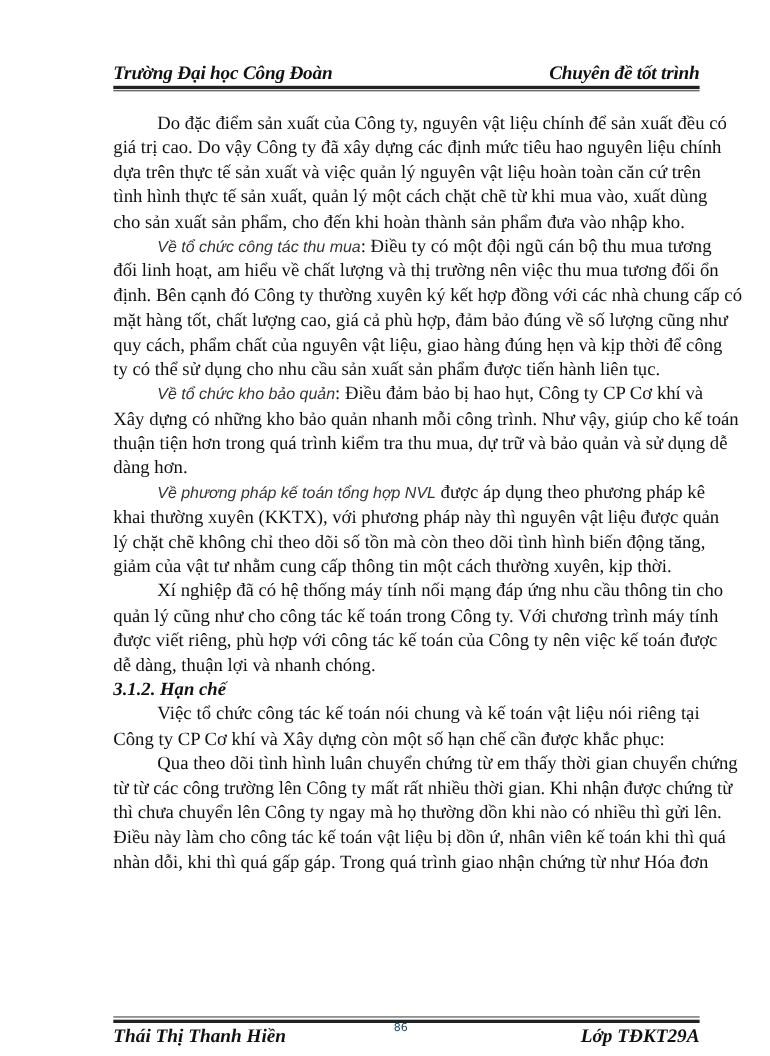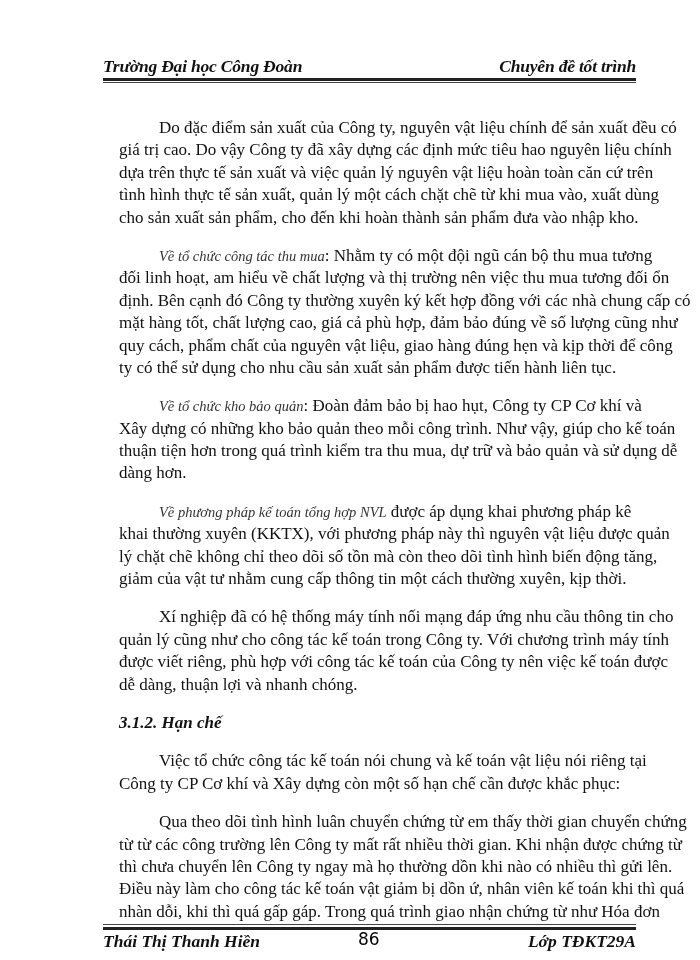--- a/index.html
+++ b/index.html
@@ -55,39 +55,39 @@
   .body {
     position: absolute;
     left: 103px;
     top: 86px;
     width: 533px;
     font-size: 17px;
     line-height: 22.4px;
     text-align: justify;
   }
   .body p {
-    margin: 16px;
+    margin: 0;
     text-indent: 0;
   }
   .line {
     display: block;
     text-align: justify;
     text-align-last: justify;
     white-space: nowrap;
     height: 22.4px;
     overflow: visible;
   }
   .line.last {
     text-align-last: left;
   }
   .line.indent {
     padding-left: 40px;
   }
   .it {
-    font-family: Liberation Serif, serif;
+    font-family: Liberation Sans, sans-serif;
     font-style: italic;
     font-size: 14.5px;
     color: #333;
   }
   .section-heading {
     font-weight: bold;
     font-style: italic;
     font-family: Liberation Serif, serif;
   }
   .footer-rule {
@@ -120,22 +120,22 @@
     left: 0;
     top: 0;
     font-style: italic;
     font-weight: bold;
   }
   .footer-center {
     position: absolute;
     left: 255px;
     top: -2px;
     font-family: "DejaVu Sans", sans-serif;
-    font-size: 17px;
-    color: #000000;
+    font-size: 10px;
+    color: #0c4a6e;
   }
   .footer-right {
     position: absolute;
     right: 0;
     top: 0;
     font-style: italic;
     font-weight: bold;
   }
 </style>
 </head>
@@ -154,37 +154,37 @@
 
     <p>
       <span class="line indent">Do đặc điểm sản xuất của Công ty, nguyên vật liệu chính để sản xuất đều có</span>
       <span class="line">giá trị cao. Do vậy Công ty đã xây dựng các định mức tiêu hao nguyên liệu chính</span>
       <span class="line">dựa trên thực tế sản xuất và việc quản lý nguyên vật liệu hoàn toàn căn cứ trên</span>
       <span class="line">tình hình thực tế sản xuất, quản lý một cách chặt chẽ từ khi mua vào, xuất dùng</span>
       <span class="line last">cho sản xuất sản phẩm, cho đến khi hoàn thành sản phẩm đưa vào nhập kho.</span>
     </p>
 
     <p>
-      <span class="line indent"><span class="it">Về tổ chức công tác thu mua</span><span>: Nhằm ty có một đội ngũ cán bộ thu mua tương</span></span>
+      <span class="line indent"><span class="it">Về tổ chức công tác thu mua</span><span>: Điều ty có một đội ngũ cán bộ thu mua tương</span></span>
       <span class="line">đối linh hoạt, am hiểu về chất lượng và thị trường nên việc thu mua tương đối ổn</span>
       <span class="line">định. Bên cạnh đó Công ty thường xuyên ký kết hợp đồng với các nhà chung cấp có</span>
       <span class="line">mặt hàng tốt, chất lượng cao, giá cả phù hợp, đảm bảo đúng về số lượng cũng như</span>
       <span class="line">quy cách, phẩm chất của nguyên vật liệu, giao hàng đúng hẹn và kịp thời để công</span>
       <span class="line last">ty có thể sử dụng cho nhu cầu sản xuất sản phẩm được tiến hành liên tục.</span>
     </p>
 
     <p>
-      <span class="line indent"><span class="it">Về tổ chức kho bảo quản</span><span>: Đoàn đảm bảo bị hao hụt, Công ty CP Cơ khí và</span></span>
-      <span class="line">Xây dựng có những kho bảo quản theo mỗi công trình. Như vậy, giúp cho kế toán</span>
+      <span class="line indent"><span class="it">Về tổ chức kho bảo quản</span><span>: Điều đảm bảo bị hao hụt, Công ty CP Cơ khí và</span></span>
+      <span class="line">Xây dựng có những kho bảo quản nhanh mỗi công trình. Như vậy, giúp cho kế toán</span>
       <span class="line">thuận tiện hơn trong quá trình kiểm tra thu mua, dự trữ và bảo quản và sử dụng dễ</span>
       <span class="line last">dàng hơn.</span>
     </p>
 
     <p>
-      <span class="line indent"><span class="it">Về phương pháp kế toán tổng hợp NVL</span><span> được áp dụng khai phương pháp kê</span></span>
+      <span class="line indent"><span class="it">Về phương pháp kế toán tổng hợp NVL</span><span> được áp dụng theo phương pháp kê</span></span>
       <span class="line">khai thường xuyên (KKTX), với phương pháp này thì nguyên vật liệu được quản</span>
       <span class="line">lý chặt chẽ không chỉ theo dõi số tồn mà còn theo dõi tình hình biến động tăng,</span>
       <span class="line last">giảm của vật tư nhằm cung cấp thông tin một cách thường xuyên, kịp thời.</span>
     </p>
 
     <p>
       <span class="line indent">Xí nghiệp đã có hệ thống máy tính nối mạng đáp ứng nhu cầu thông tin cho</span>
       <span class="line">quản lý cũng như cho công tác kế toán trong Công ty. Với chương trình máy tính</span>
       <span class="line">được viết riêng, phù hợp với công tác kế toán của Công ty nên việc kế toán được</span>
       <span class="line last">dễ dàng, thuận lợi và nhanh chóng.</span>
@@ -196,21 +196,21 @@
 
     <p>
       <span class="line indent">Việc tổ chức công tác kế toán nói chung và kế toán vật liệu nói riêng tại</span>
       <span class="line last">Công ty CP Cơ khí và Xây dựng còn một số hạn chế cần được khắc phục:</span>
     </p>
 
     <p>
       <span class="line indent">Qua theo dõi tình hình luân chuyển chứng từ em thấy thời gian chuyển chứng</span>
       <span class="line">từ từ các công trường lên Công ty mất rất nhiều thời gian. Khi nhận được chứng từ</span>
       <span class="line">thì chưa chuyển lên Công ty ngay mà họ thường dồn khi nào có nhiều thì gửi lên.</span>
-      <span class="line">Điều này làm cho công tác kế toán vật giảm bị dồn ứ, nhân viên kế toán khi thì quá</span>
+      <span class="line">Điều này làm cho công tác kế toán vật liệu bị dồn ứ, nhân viên kế toán khi thì quá</span>
       <span class="line">nhàn dỗi, khi thì quá gấp gáp. Trong quá trình giao nhận chứng từ như Hóa đơn</span>
     </p>
   </div>
 
   <div class="footer-rule"></div>
   <div class="footer-rule2"></div>
   <div class="footer">
     <span class="footer-left">Thái Thị Thanh Hiền</span>
     <span class="footer-center">86</span>
     <span class="footer-right">Lớp TĐKT29A</span>

